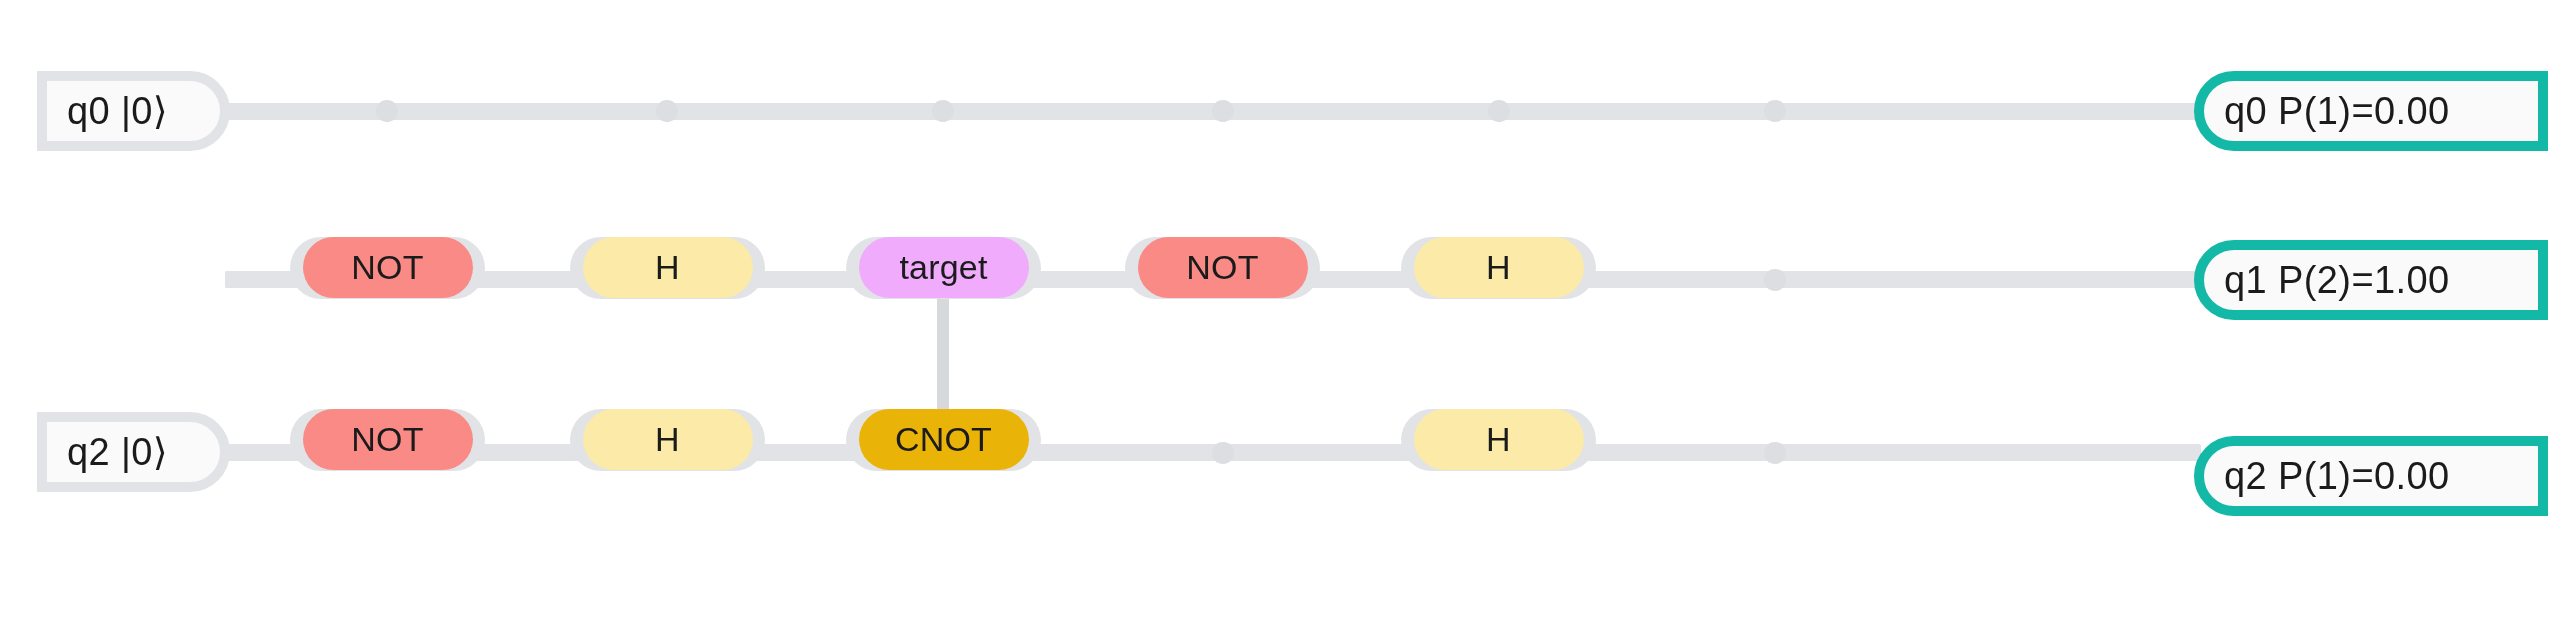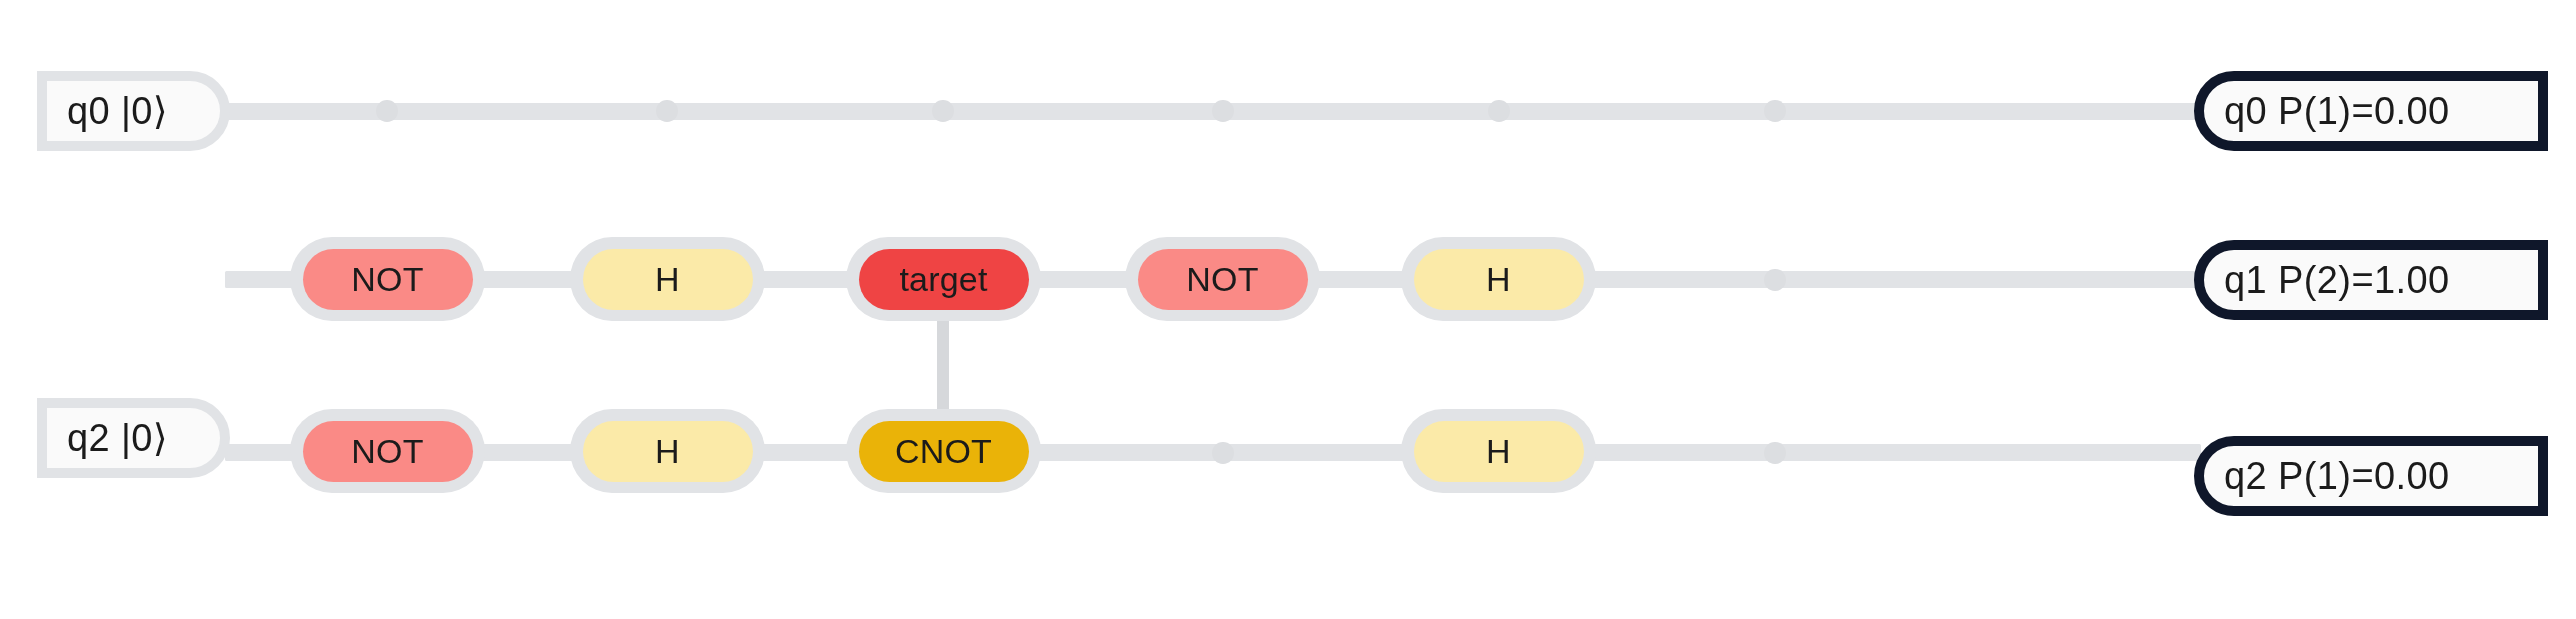--- a/index.html
+++ b/index.html
@@ -50,63 +50,63 @@
     letter-spacing: 0.4px;
     white-space: nowrap;
   }
 
   
   .readout {
     position: absolute;
     box-sizing: border-box;
     height: 80px;
     background: #fafafa;
-    border: 10px solid #0f172a;
+    border: 10px solid #14b8a6;
     border-radius: 40px 0 0 40px;
     display: flex;
     align-items: center;
     justify-content: flex-start;
     padding-left: 20px;
     font-size: 38px;
     color: #1b1b1b;
     letter-spacing: 0.4px;
     white-space: nowrap;
   }
 
   
   .slot {
     position: absolute;
     box-sizing: border-box;
     width: 195px;
-    height: 84px;
+    height: 62px;
     border-radius: 43px;
     background: #e1e3e6;
     display: flex;
-    align-items: center;
+    align-items: flex-start;
     justify-content: center;
   }
 
   
   .gate {
     box-sizing: border-box;
     width: 170px;
     height: 61px;
     border-radius: 31px;
     display: flex;
     align-items: center;
     justify-content: center;
     font-size: 34px;
     color: #1b1b1b;
     white-space: nowrap;
     letter-spacing: 0.2px;
   }
   .gate.not    { background: #fa8a86; }
   .gate.h      { background: #fbeaa8; }
   .gate.cnot   { background: #eab308; }
-  .gate.target { background: #ef4444; }
+  .gate.target { background: #f0abfc; }
 
   
   .slot-dot {
     position: absolute;
     width: 21.5px;
     height: 21.5px;
     border-radius: 50%;
     background: #dcdee1;
   }
 
@@ -159,21 +159,21 @@
         <span>NOT</span>
       </div>
     </div>
     <div class="slot" style="left: 1401px; top: 237px;">
       <div class="gate h">
         <span>H</span>
       </div>
     </div>
     <div class="slot-dot" style="left: 1764px; top: 269px;"></div>
     <div class="wire" style="left: 225px; top: 444px; width: 1976px;"></div>
-    <div class="qlabel" style="left: 37px; top: 398px; width: 193px;">
+    <div class="qlabel" style="left: 37px; top: 412px; width: 193px;">
       <span>q2 |0⟩</span>
     </div>
     <div class="readout" style="left: 2194px; top: 436px; width: 354px; text-align: right;">
       <span>q2 P(1)=0.00</span>
     </div>
     <div class="slot" style="left: 290px; top: 409px;">
       <div class="gate not">
         <span>NOT</span>
       </div>
     </div>

